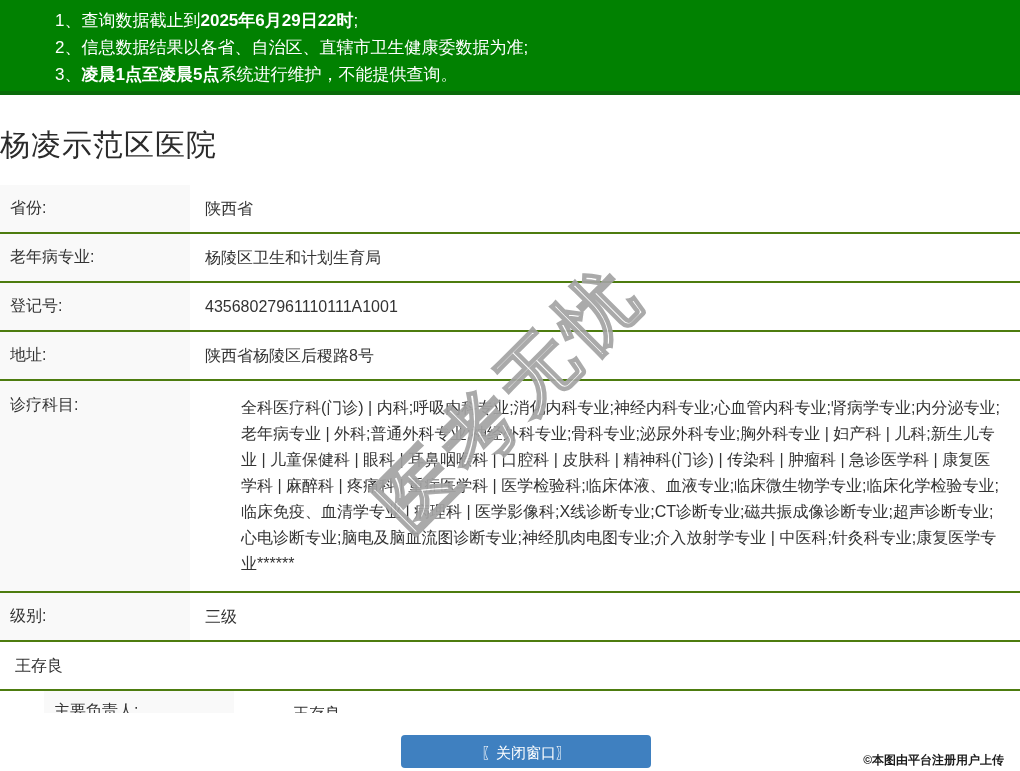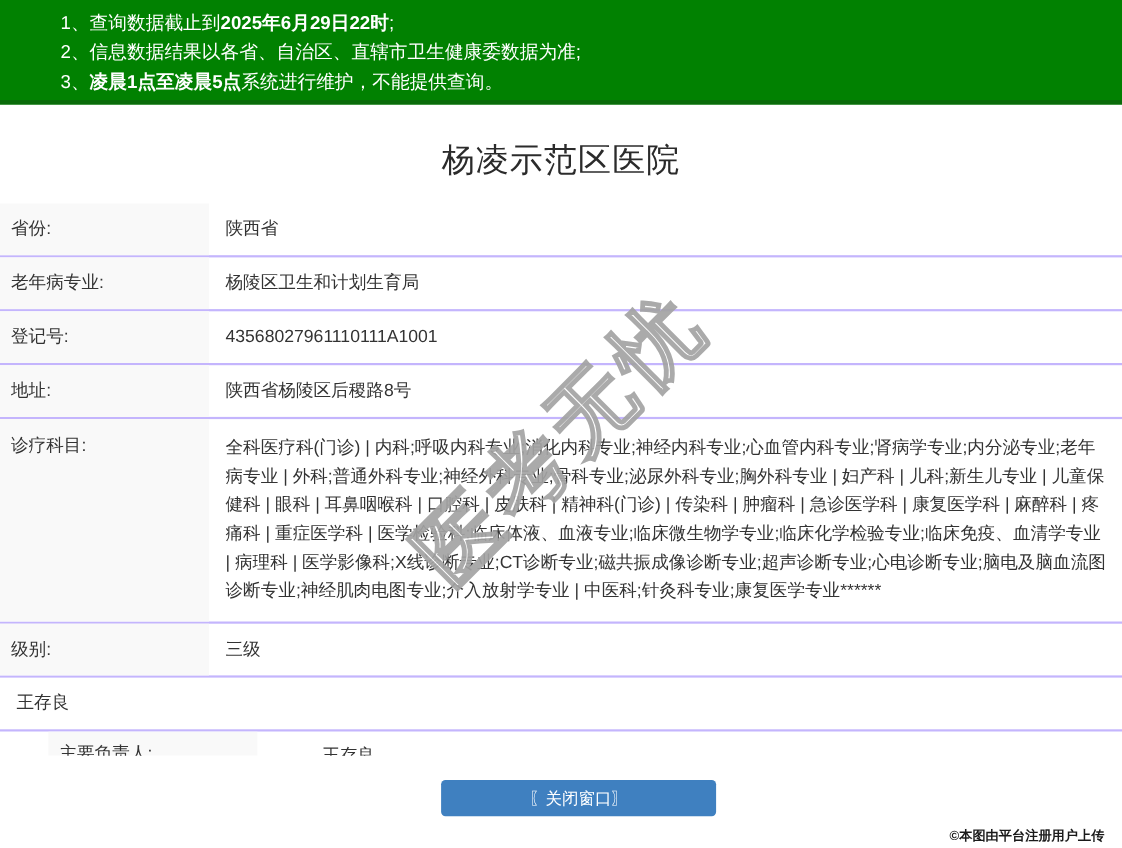--- a/index.html
+++ b/index.html
@@ -17,31 +17,31 @@
     height:76px;
     box-sizing:content-box;
   }
   .notice-line{
     color:#ffffff;font-size:17px;line-height:27px;white-space:nowrap;
   }
   .notice-line b{font-weight:bold;}
   
   .title-wrap{height:90px;}
   .page-title{
-    margin:0;padding-top:30px;text-align:center;
+    margin:0;padding-top:30px;text-align:left;
     font-size:30px;font-weight:500;color:#2b2b2b;letter-spacing:1px;
   }
   
   .info-table{width:1020px;}
   .info-row{
     display:flex;align-items:center;
     min-height:47px;
-    border-bottom:2px solid #c4b5fd;
+    border-bottom:2px solid #4d7c0f;
   }
-  .info-row.tall{align-items:center;}
+  .info-row.tall{align-items:center;gap:36px;}
   .info-row.tall .cell{padding-top:14px;padding-bottom:14px;}
   .info-row.clipped{
     height:22px;min-height:22px;overflow:hidden;border-bottom:none;
     align-items:flex-start;
   }
   .info-row.clipped .cell{padding-top:10px;margin-left:44px;}
   .cell{box-sizing:border-box;}
   .cell.label{
     width:190px;flex:0 0 190px;align-self:stretch;
     background:#f9f9f9;

